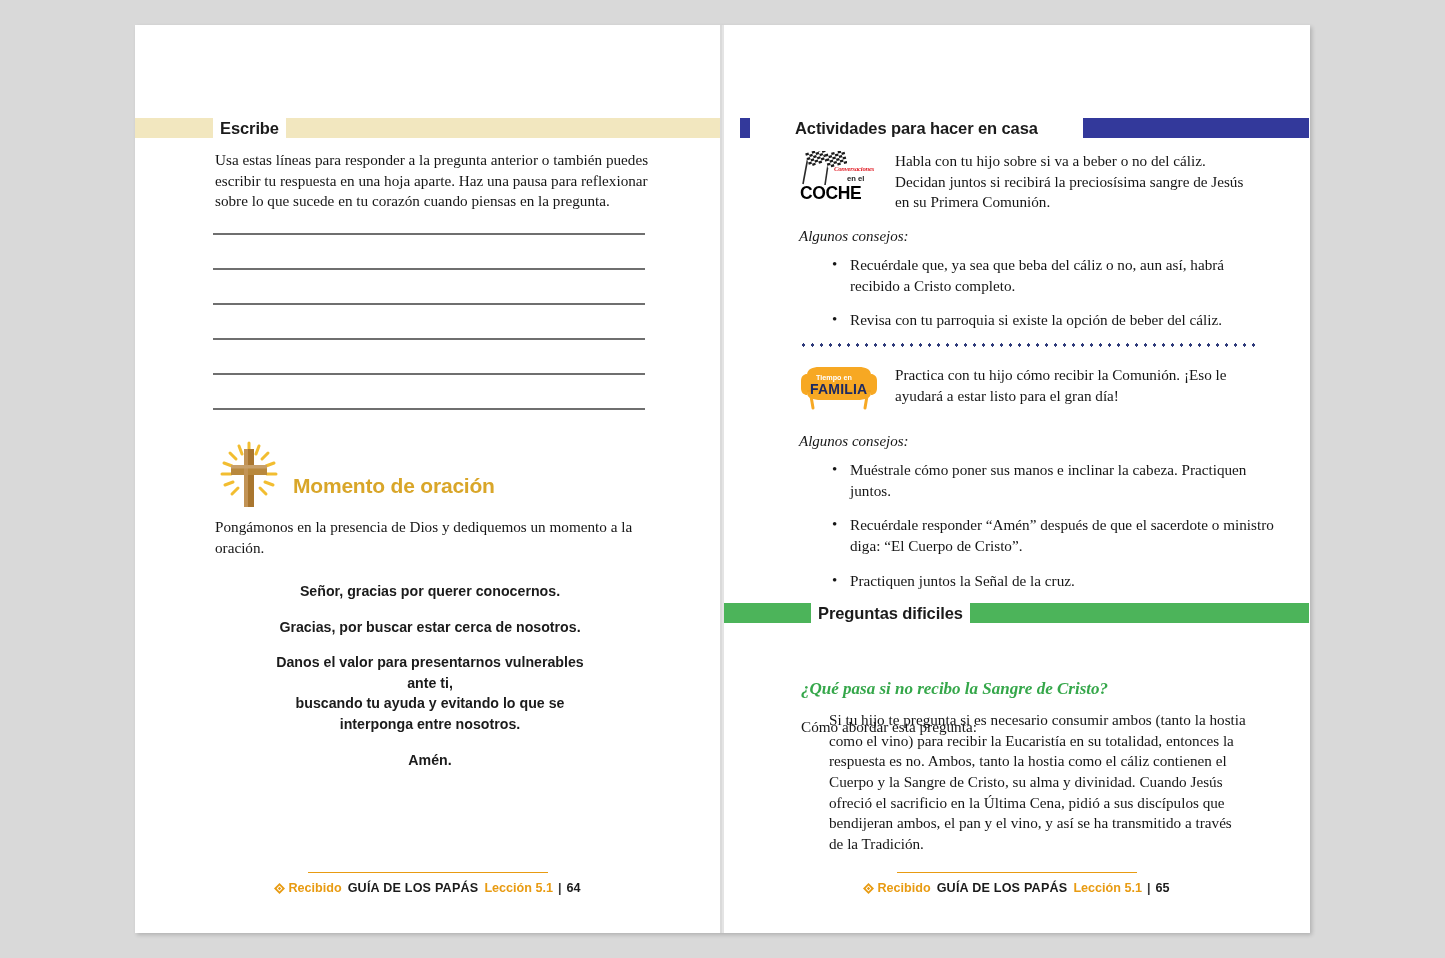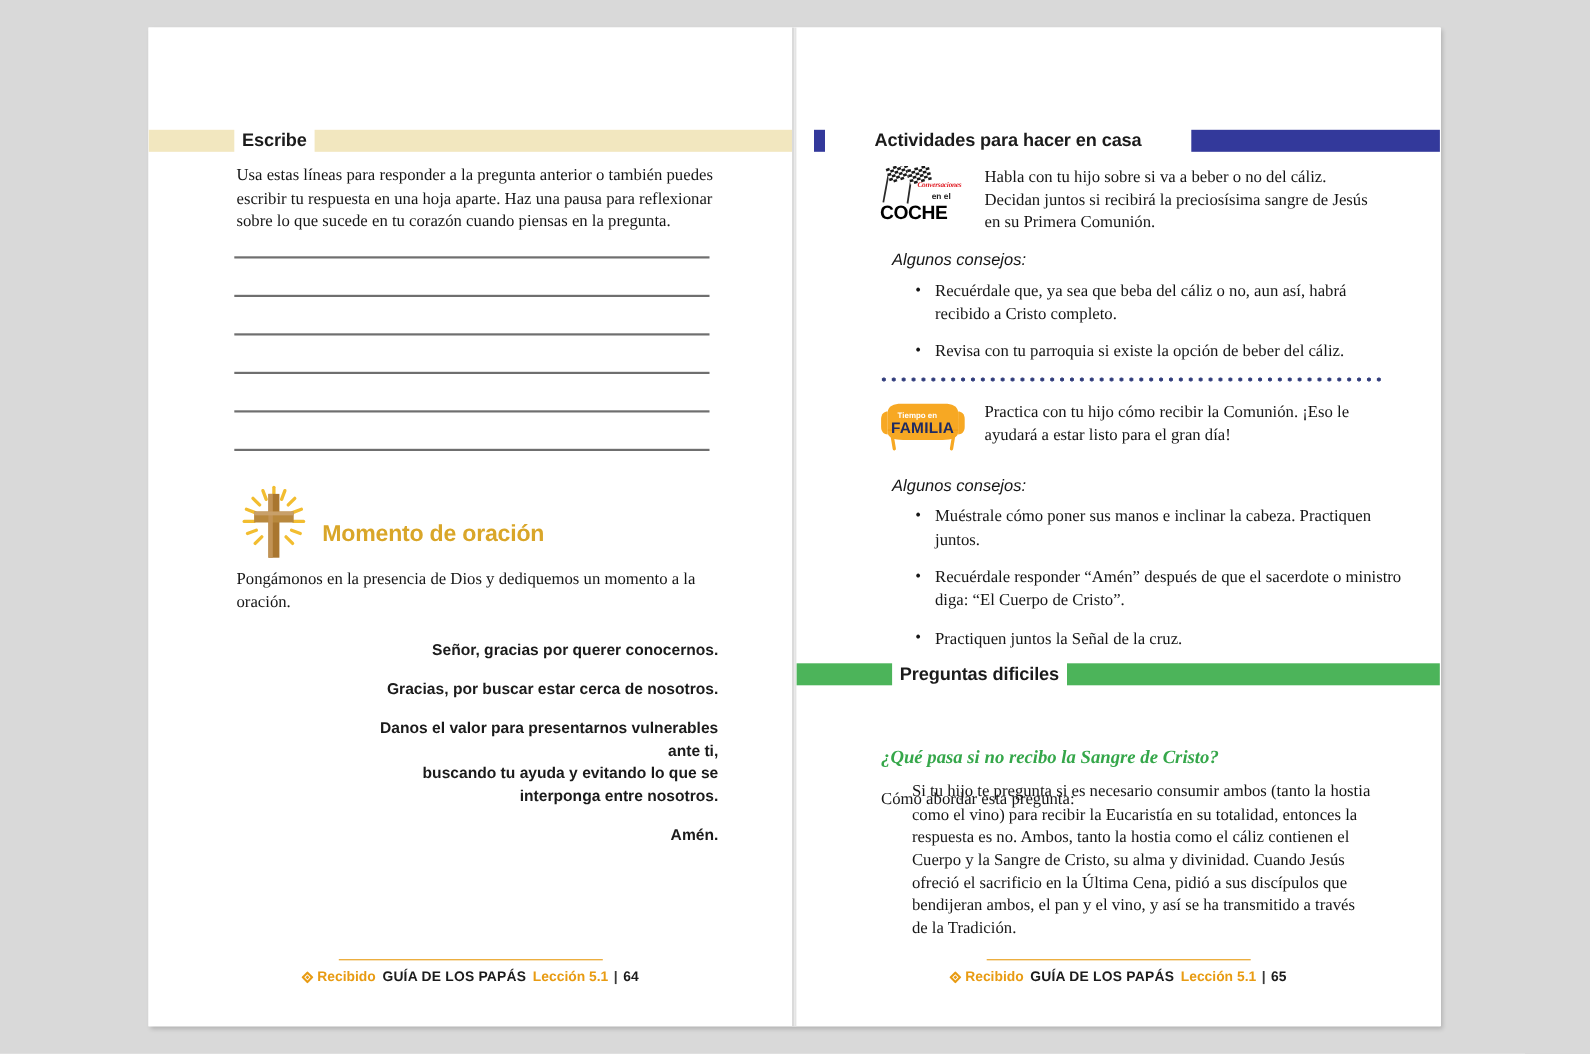--- a/index.html
+++ b/index.html
@@ -124,24 +124,24 @@
     letter-spacing: -0.2px;
   }
   #prayer-intro {
     position: absolute;
     left: 80px;
     top: 492px;
     width: 445px;
   }
   #prayer-verses {
     position: absolute;
-    left: 48px;
+    left: 60px;
     top: 556px;
     width: 470px;
-    text-align: right;
+    text-align: center;
   }
   #prayer-verses .stanza {
     font-family: "Liberation Sans", sans-serif;
     font-size: 14.2px;
     font-weight: bold;
     color: #1b1b1b;
     line-height: 1.45;
     margin-bottom: 15px;
   }
 
@@ -216,25 +216,24 @@
     position: absolute;
     left: 11px; top: 16px;
     font-size: 14px;
     font-weight: bold;
     color: #1d2a63;
     letter-spacing: 0.2px;
   }
 
   .consejos-label {
     position: absolute;
-    font-family: Liberation Sans, sans-serif;
+    font-family: Liberation Serif, serif;
     font-style: italic;
     font-size: 15px;
     color: #161616;
-    margin-left: 12px;
   }
   #consejos-1 { left: 75px; top: 203px; }
   #consejos-2 { left: 75px; top: 408px; }
 
   ul.tips {
     position: absolute;
     list-style: none;
     width: 450px;
   }
   ul.tips li {

